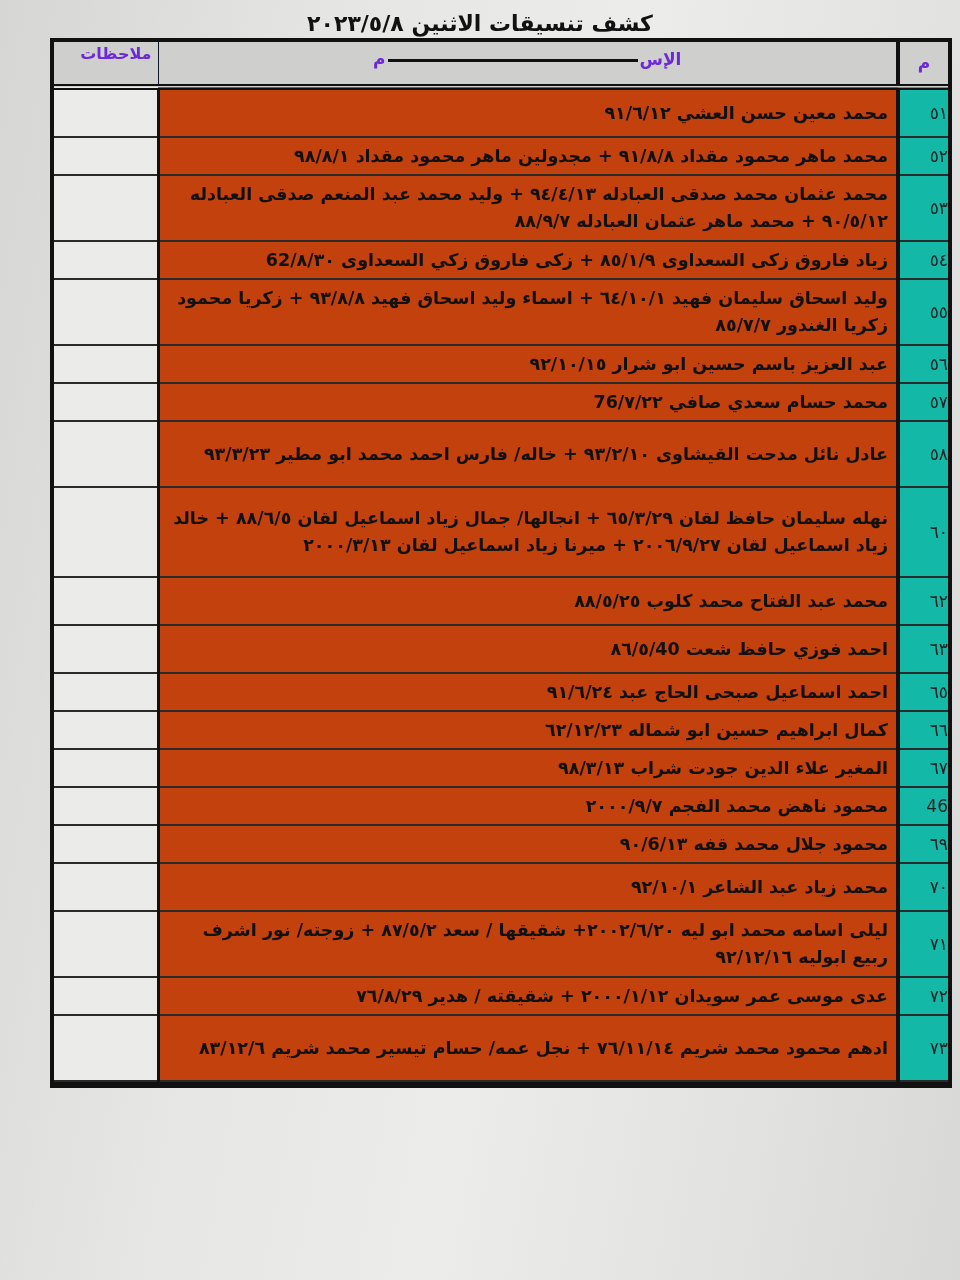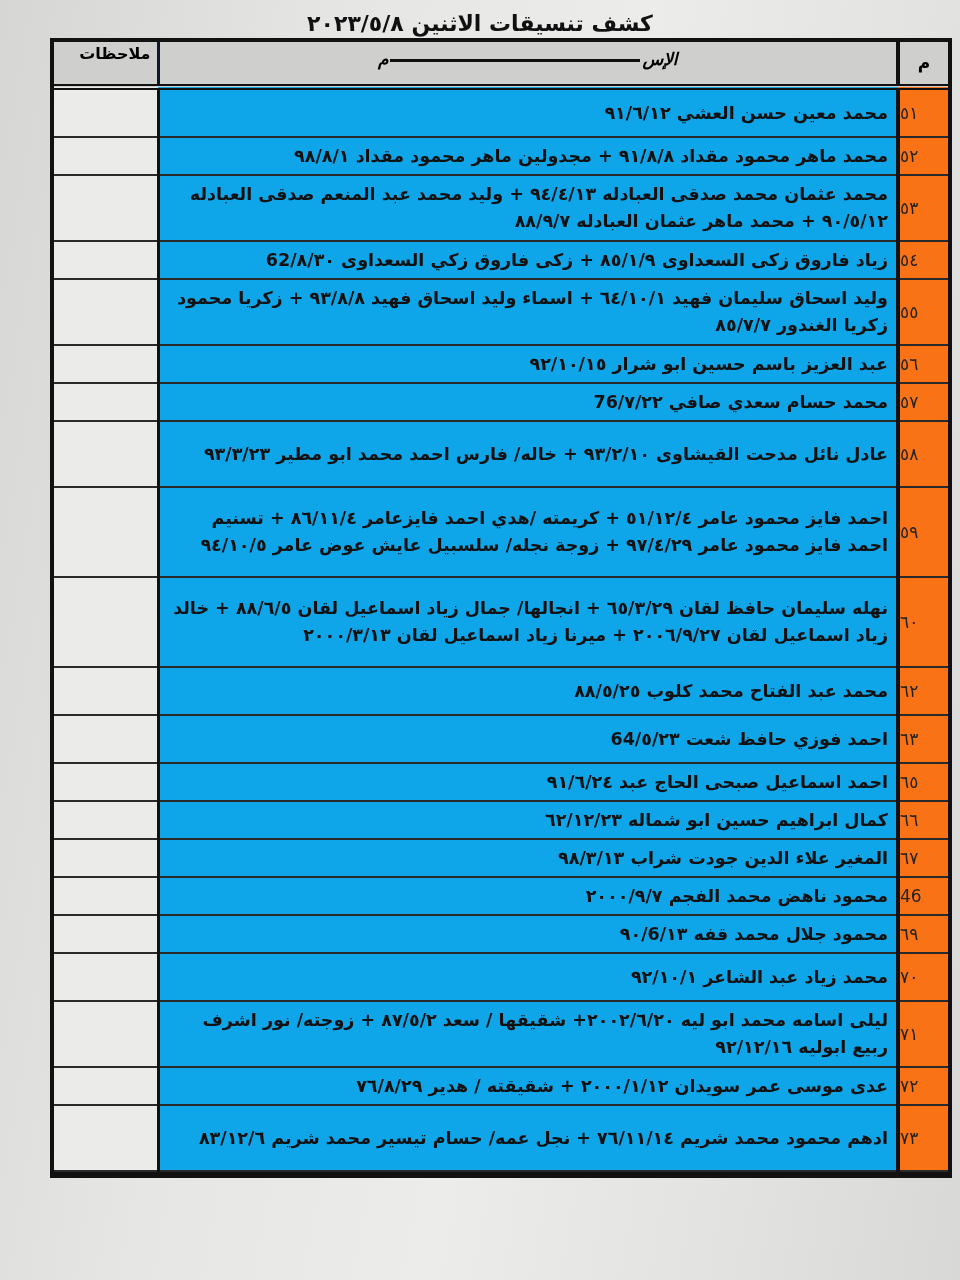--- a/index.html
+++ b/index.html
@@ -44,30 +44,30 @@
       box-sizing: border-box;
       background: #e9e9e7;
     }
     table {
       width: 100%;
       border-collapse: collapse;
       table-layout: fixed;
     }
     th {
       background: #cfcfcd;
-      color: #000000;
+      color: #6d28d9;
       font-weight: bold;
       font-size: 17px;
       height: 40px;
       padding: 0;
       border-bottom: 6px double #111;
       vertical-align: middle;
     }
     th.col-num { border-left: 4px solid #111; }
-    th.col-name { border-left: 3px solid #0f172a; letter-spacing: 0; font-style: italic; }
+    th.col-name { border-left: 1px solid #0f172a; letter-spacing: 0; }
     th.col-notes { text-align: right; vertical-align: top; padding: 2px 6px 0 0; font-size: 16px; }
     .name-head {
       display: block;
       text-align: center;
       position: relative;
       top: -4px;
     }
     .name-head .tatweel {
       display: inline-block;
       width: 250px;
@@ -75,35 +75,35 @@
       vertical-align: middle;
       margin: 0 2px;
     }
     td {
       border-bottom: 2px solid #2a2a2a;
       padding: 0;
       vertical-align: middle;
     }
     td.num {
       width: 46px;
-      text-align: left;
+      text-align: right;
       font-size: 17px;
       color: #222;
-      background: #f97316;
+      background: #14b8a6;
       border-left: 4px solid #111;
     }
     td.name {
       text-align: right;
       font-size: 17.5px;
       font-weight: bold;
       color: #111;
       line-height: 27px;
       padding: 3px 8px 3px 6px;
       border-left: 3px solid #111;
-      background: #0ea5e9;
+      background: #c2410c;
     }
     td.notes {
       width: 100px;
       background: #ebebea;
     }
     col.c-num { width: 50px; }
     col.c-notes { width: 104px; }
     tr.h1 td { height: 40px; }
     tr.h-sm td { height: 30px; }
     tr.h2 td { height: 58px; }
@@ -168,37 +168,32 @@
             <td class="num">٥٧</td>
             <td class="name">محمد حسام سعدي صافي 76/٧/٢٢</td>
             <td class="notes"></td>
           </tr>
           <tr class="h2">
             <td class="num">٥٨</td>
             <td class="name">عادل نائل مدحت القيشاوى ٩٣/٢/١٠ + خاله/ فارس احمد محمد ابو مطير ٩٣/٣/٢٣</td>
             <td class="notes"></td>
           </tr>
           <tr class="h3">
-            <td class="num">٥٩</td>
-            <td class="name">احمد فايز محمود عامر ٥١/١٢/٤ + كريمته /هدي احمد فايزعامر ٨٦/١١/٤ + تسنيم احمد فايز محمود عامر ٩٧/٤/٢٩ + زوجة نجله/ سلسبيل عايش عوض عامر ٩٤/١٠/٥</td>
-            <td class="notes"></td>
-          </tr>
-          <tr class="h3">
             <td class="num">٦٠</td>
             <td class="name">نهله سليمان حافظ لقان ٦٥/٣/٢٩ + انجالها/ جمال زياد اسماعيل لقان ٨٨/٦/٥ + خالد زياد اسماعيل لقان ٢٠٠٦/٩/٢٧ + ميرنا زياد اسماعيل لقان ٢٠٠٠/٣/١٣</td>
             <td class="notes"></td>
           </tr>
           <tr class="h1">
             <td class="num">٦٢</td>
             <td class="name">محمد عبد الفتاح محمد كلوب ٨٨/٥/٢٥</td>
             <td class="notes"></td>
           </tr>
           <tr class="h1">
             <td class="num">٦٣</td>
-            <td class="name">احمد فوزي حافظ شعت 64/٥/٢٣</td>
+            <td class="name">احمد فوزي حافظ شعت ٨٦/٥/40</td>
             <td class="notes"></td>
           </tr>
           <tr class="h-sm">
             <td class="num">٦٥</td>
             <td class="name">احمد اسماعيل صبحى الحاج عبد ٩١/٦/٢٤</td>
             <td class="notes"></td>
           </tr>
           <tr class="h-sm">
             <td class="num">٦٦</td>
             <td class="name">كمال ابراهيم حسين ابو شماله ٦٢/١٢/٢٣</td>

